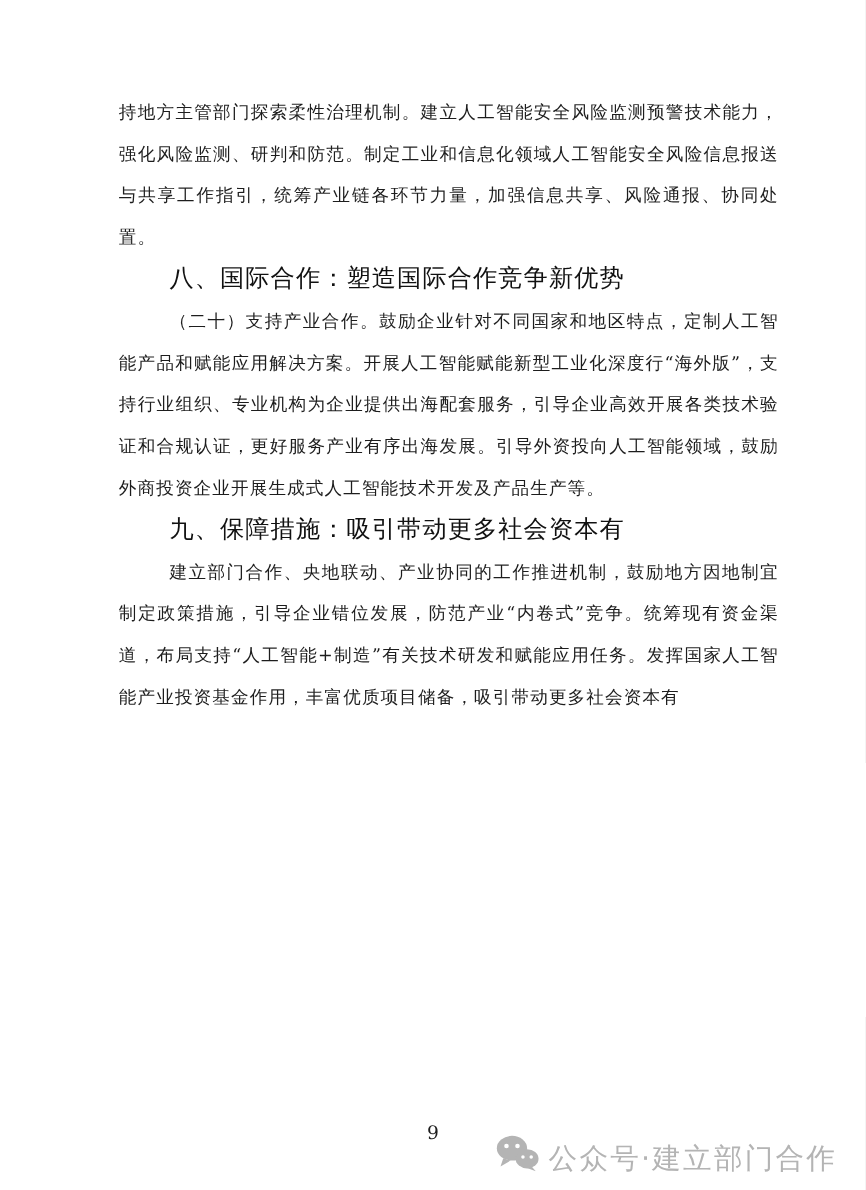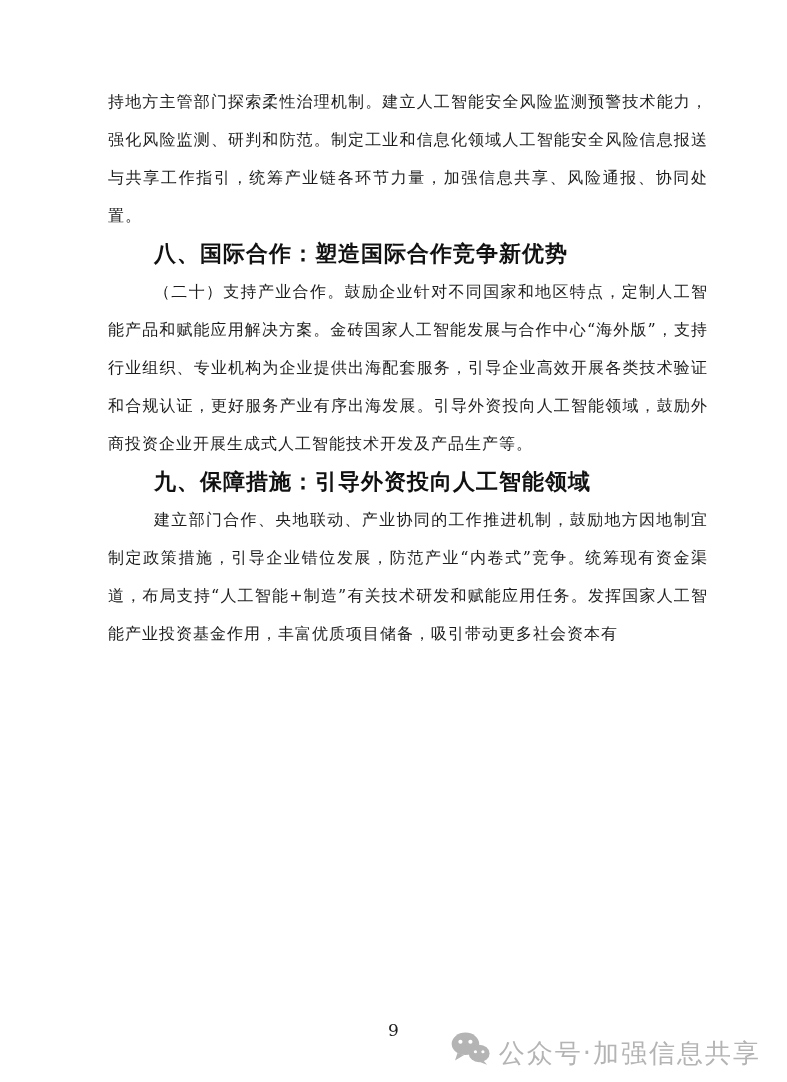--- a/index.html
+++ b/index.html
@@ -24,21 +24,21 @@
     font-size: 16px;
     line-height: 38px;
     text-align: justify;
     letter-spacing: 1px;
   }
   .indent { text-indent: 46px; }
   .section-heading {
     margin: 0;
     font-size: 22px;
     line-height: 38px;
-    font-weight: bold;
+    font-weight: normal;
     font-family: "DejaVu Sans", "Liberation Sans", sans-serif;
     text-indent: 46px;
     letter-spacing: 1px;
     color: #111111;
   }
   .page-number {
     position: absolute;
     top: 1018px;
     left: 0;
     width: 787px;
@@ -66,39 +66,39 @@
 </head>
 <body>
 
 <div class="page">
 
   <div class="content">
     <p class="body-para">持地方主管部门探索柔性治理机制。建立人工智能安全风险监测预警技术能力，强化风险监测、研判和防范。制定工业和信息化领域人工智能安全风险信息报送与共享工作指引，统筹产业链各环节力量，加强信息共享、风险通报、协同处置。</p>
 
     <h2 class="section-heading">八、国际合作：塑造国际合作竞争新优势</h2>
 
-    <p class="body-para indent">（二十）支持产业合作。鼓励企业针对不同国家和地区特点，定制人工智能产品和赋能应用解决方案。金砖国家人工智能发展与合作中心“海外版”，支持行业组织、专业机构为企业提供出海配套服务，引导企业高效开展各类技术验证和合规认证，更好服务产业有序出海发展。引导外资投向人工智能领域，鼓励外商投资企业开展生成式人工智能技术开发及产品生产等。</p>
+    <p class="body-para indent">（二十）支持产业合作。鼓励企业针对不同国家和地区特点，定制人工智能产品和赋能应用解决方案。开展人工智能赋能新型工业化深度行“海外版”，支持行业组织、专业机构为企业提供出海配套服务，引导企业高效开展各类技术验证和合规认证，更好服务产业有序出海发展。引导外资投向人工智能领域，鼓励外商投资企业开展生成式人工智能技术开发及产品生产等。</p>
 
 
-    <h2 class="section-heading">九、保障措施：引导外资投向人工智能领域</h2>
+    <h2 class="section-heading">九、保障措施：吸引带动更多社会资本有</h2>
 
     <p class="body-para indent">建立部门合作、央地联动、产业协同的工作推进机制，鼓励地方因地制宜制定政策措施，引导企业错位发展，防范产业“内卷式”竞争。统筹现有资金渠道，布局支持“人工智能+制造”有关技术研发和赋能应用任务。发挥国家人工智能产业投资基金作用，丰富优质项目储备，吸引带动更多社会资本有</p>
   </div>
 
   <div class="page-number">9</div>
 
   <div class="watermark">
     <span class="wechat-icon">
       <svg width="40" height="34" viewBox="0 0 48 40" xmlns="http://www.w3.org/2000/svg">
         <ellipse cx="18.5" cy="15" rx="16.5" ry="13.5" fill="#b4b4b4"></ellipse>
         <polygon points="9,26 6,35 17,28.5" fill="#b4b4b4"></polygon>
         <circle cx="12.5" cy="12.5" r="2.5" fill="#ffffff"></circle>
         <circle cx="24.5" cy="12.5" r="2.5" fill="#ffffff"></circle>
         <ellipse cx="35" cy="26.5" rx="12.5" ry="10.5" fill="#b4b4b4"></ellipse>
         <polygon points="40,35 44.5,40 35,36.5" fill="#b4b4b4"></polygon>
         <circle cx="30.5" cy="24.5" r="1.9" fill="#ffffff"></circle>
         <circle cx="39.5" cy="24.5" r="1.9" fill="#ffffff"></circle>
       </svg>
     </span>
-    <span>公众号·加强信息共享</span>
+    <span>公众号·建立部门合作</span>
   </div>
 
 </div>
 
 </body></html>

